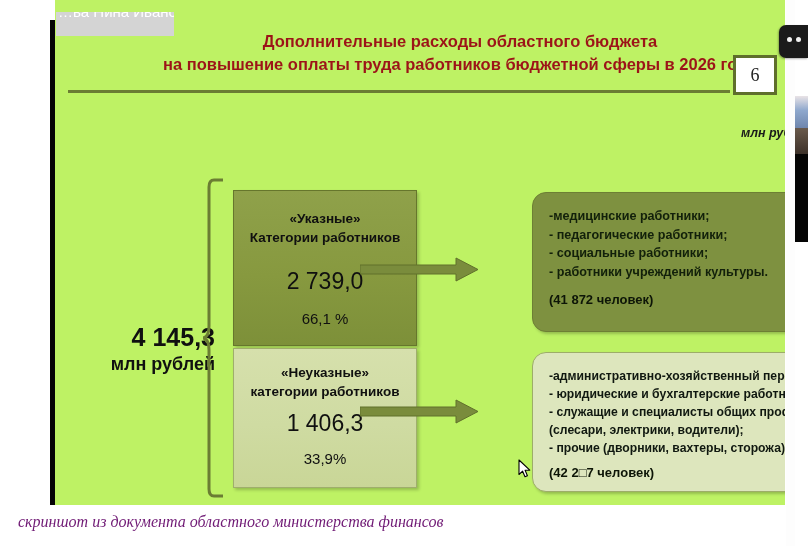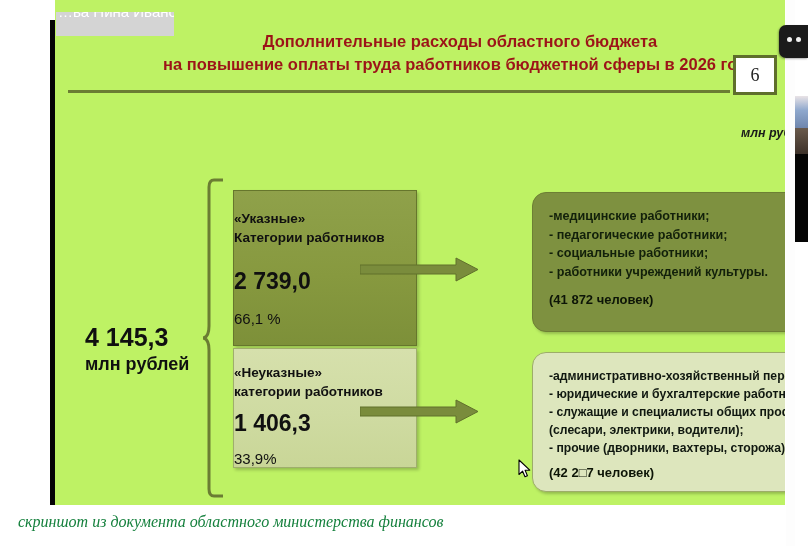--- a/index.html
+++ b/index.html
@@ -120,21 +120,21 @@
     color: #1a1a1a;
     white-space: nowrap;
   }
 
   
   .total {
     position: absolute;
     left: 30px;
     top: 322px;
     width: 130px;
-    text-align: left;
+    text-align: right;
     color: #101010;
   }
   .total-value {
     font-size: 25px;
     font-weight: bold;
     line-height: 30px;
     white-space: nowrap;
   }
   .total-unit {
     font-size: 18px;
@@ -149,53 +149,53 @@
     left: 148px;
     top: 178px;
     width: 22px;
     height: 320px;
   }
 
   
   .box {
     position: absolute;
     box-sizing: border-box;
-    text-align: left;
+    text-align: center;
     color: #101010;
   }
 
   .box-ukaz {
     left: 178px;
     top: 190px;
     width: 184px;
     height: 156px;
     background: linear-gradient(180deg,#8fa14a 0%, #87993f 55%, #7d9039 100%);
     border: 1px solid #66762c;
     box-shadow: 2px 2px 3px rgba(0,0,0,0.22);
   }
   .box-neukaz {
     left: 178px;
     top: 348px;
     width: 184px;
-    height: 120px;
+    height: 140px;
     background: linear-gradient(180deg,#d6e0ac 0%, #cfdba2 55%, #c9d697 100%);
     border: 1px solid #9fae6c;
     box-shadow: 2px 2px 3px rgba(0,0,0,0.22);
   }
 
   .box-head {
     font-size: 13.5px;
     font-weight: bold;
     line-height: 19px;
     padding-top: 18px;
   }
   .box-head .l2 { display: block; }
   .box-value {
     font-size: 23px;
-    font-weight: bold;
+    font-weight: normal;
     line-height: 28px;
     padding-top: 20px;
     white-space: nowrap;
   }
   .box-pct {
     font-size: 15px;
     font-weight: normal;
     line-height: 20px;
     padding-top: 14px;
   }
@@ -254,21 +254,21 @@
   .arrow { position: absolute; }
 
   
   .caption {
     position: absolute;
     left: 18px;
     top: 513px;
     font-family: "Liberation Serif", serif;
     font-style: italic;
     font-size: 16px;
-    color: #15803d;
+    color: #701a75;
     white-space: nowrap;
   }
 
   
   .pip-control {
     position: absolute;
     left: 779px;
     top: 25px;
     width: 29px;
     height: 33px;

